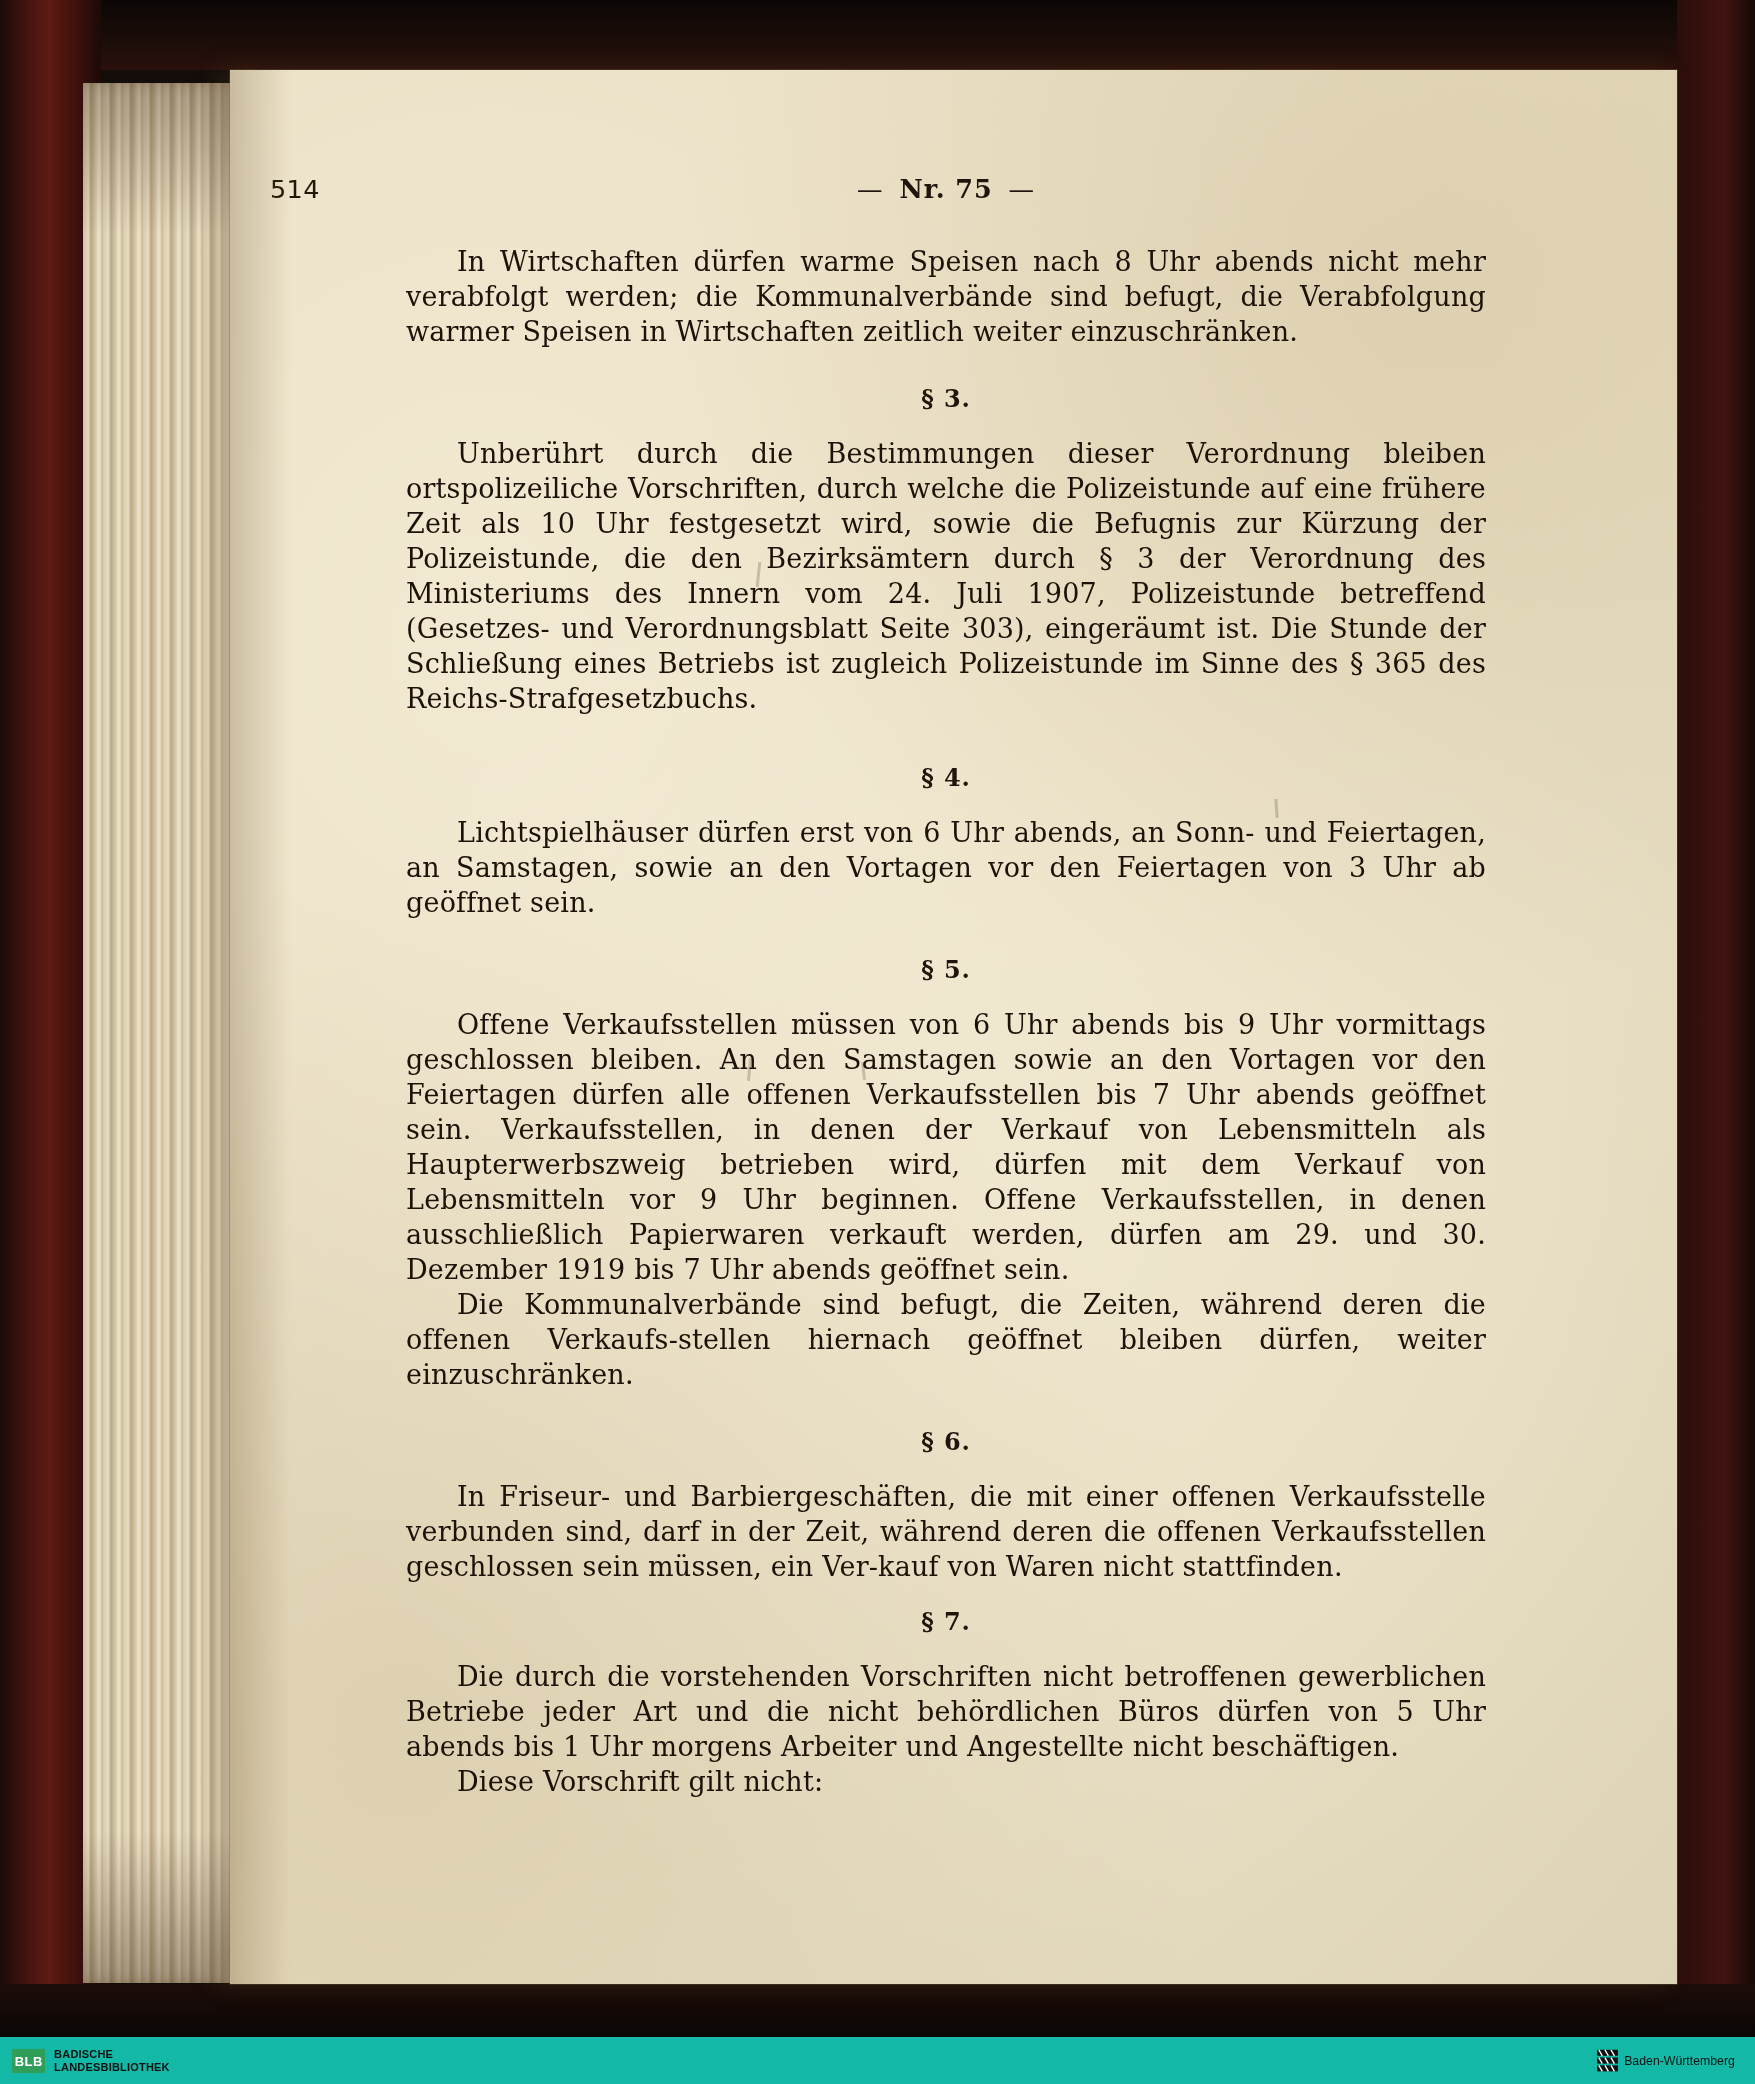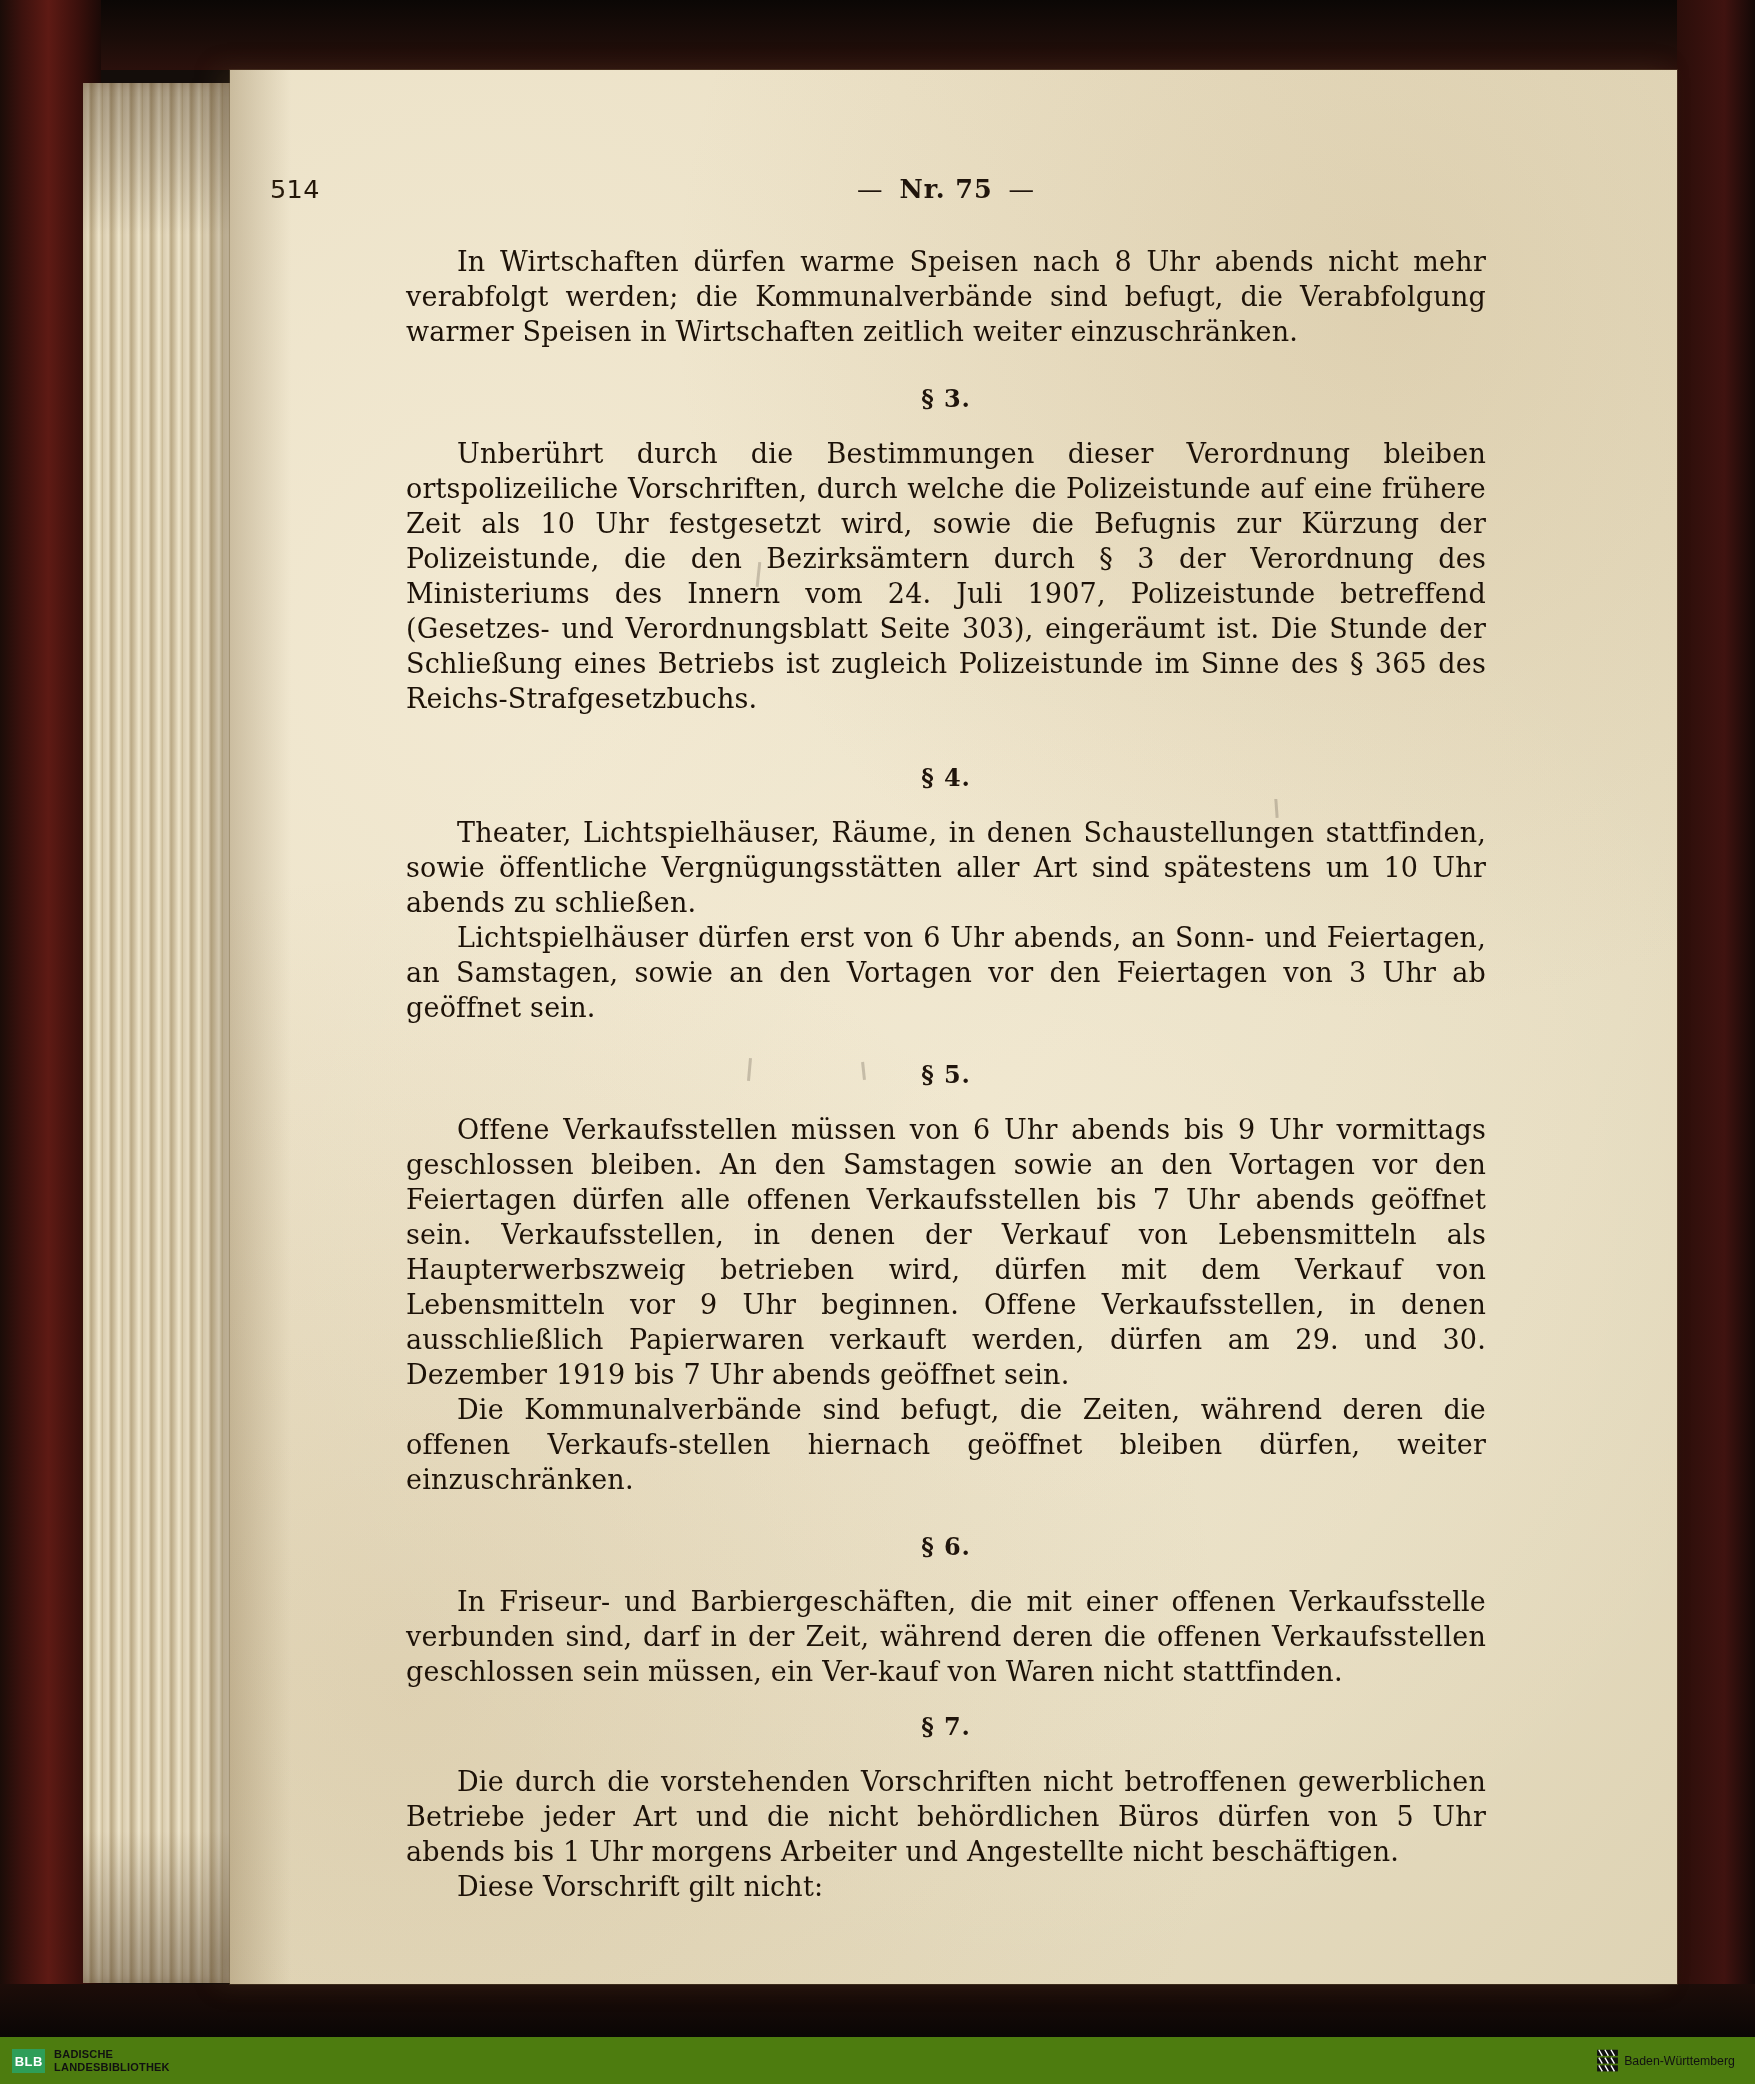--- a/index.html
+++ b/index.html
@@ -170,21 +170,21 @@
     pointer-events: none;
   }
 
   
   .footer {
     position: absolute;
     left: 0;
     bottom: 0;
     width: 1756px;
     height: 48px;
-    background: #4d7c0f;
+    background: #14b8a6;
     display: flex;
     align-items: center;
     justify-content: space-between;
     padding: 0 12.3px;
     box-sizing: border-box;
   }
   .blb {
     display: flex;
     align-items: center;
     gap: 8.8px;
@@ -256,21 +256,20 @@
       <div class="gap-s"></div>
 
       <p class="para indent">In Wirtschaften dürfen warme Speisen nach 8 Uhr abends nicht mehr verabfolgt werden; die Kommunalverbände sind befugt, die Verabfolgung warmer Speisen in Wirtschaften zeitlich weiter einzuschränken.</p>
       <div class="gap-m"></div>
       <div class="sec">§ 3.</div>
       <div class="gap-s"></div>
       <p class="para indent">Unberührt durch die Bestimmungen dieser Verordnung bleiben ortspolizeiliche Vorschriften, durch welche die Polizeistunde auf eine frühere Zeit als 10 Uhr festgesetzt wird, sowie die Befugnis zur Kürzung der Polizeistunde, die den Bezirksämtern durch § 3 der Verordnung des Ministeriums des Innern vom 24. Juli 1907, Polizeistunde betreffend (Gesetzes- und Verordnungsblatt Seite 303), eingeräumt ist. Die Stunde der Schließung eines Betriebs ist zugleich Polizeistunde im Sinne des § 365 des Reichs-Strafgesetzbuchs.</p>
       <div class="gap-l"></div>
       <div class="sec">§ 4.</div>
       <div class="gap-s"></div>
-      <p class="para indent">Theater, Lichtspielhäuser, Räume, in denen Schaustellungen stattfinden, sowie öffentliche Vergnügungsstätten aller Art sind spätestens um 10 Uhr abends zu schließen.</p>
       <p class="para indent">Lichtspielhäuser dürfen erst von 6 Uhr abends, an Sonn- und Feiertagen, an Samstagen, sowie an den Vortagen vor den Feiertagen von 3 Uhr ab geöffnet sein.</p>
       <div class="gap-m"></div>
       <div class="sec">§ 5.</div>
       <div class="gap-s"></div>
       <p class="para indent">Offene Verkaufsstellen müssen von 6 Uhr abends bis 9 Uhr vormittags geschlossen bleiben. An den Samstagen sowie an den Vortagen vor den Feiertagen dürfen alle offenen Verkaufsstellen bis 7 Uhr abends geöffnet sein. Verkaufsstellen, in denen der Verkauf von Lebensmitteln als Haupterwerbszweig betrieben wird, dürfen mit dem Verkauf von Lebensmitteln vor 9 Uhr beginnen. Offene Verkaufsstellen, in denen ausschließlich Papierwaren verkauft werden, dürfen am 29. und 30. Dezember 1919 bis 7 Uhr abends geöffnet sein.</p>
       <p class="para indent">Die Kommunalverbände sind befugt, die Zeiten, während deren die offenen Verkaufs-stellen hiernach geöffnet bleiben dürfen, weiter einzuschränken.</p>
       <div class="gap-m"></div>
       <div class="sec">§ 6.</div>
       <div class="gap-s"></div>
       <p class="para indent">In Friseur- und Barbiergeschäften, die mit einer offenen Verkaufsstelle verbunden sind, darf in der Zeit, während deren die offenen Verkaufsstellen geschlossen sein müssen, ein Ver-kauf von Waren nicht stattfinden.</p>

